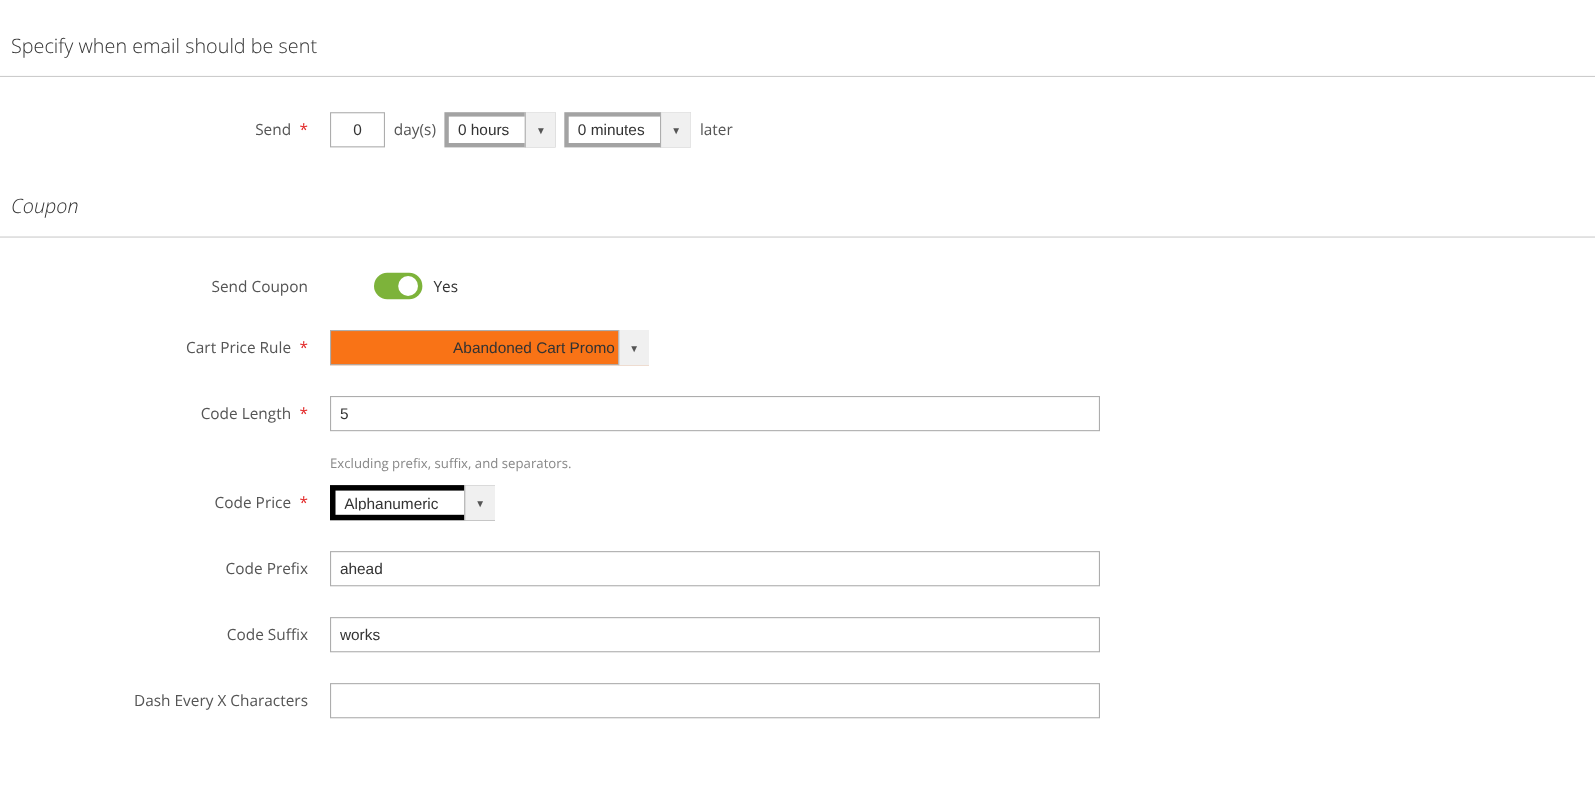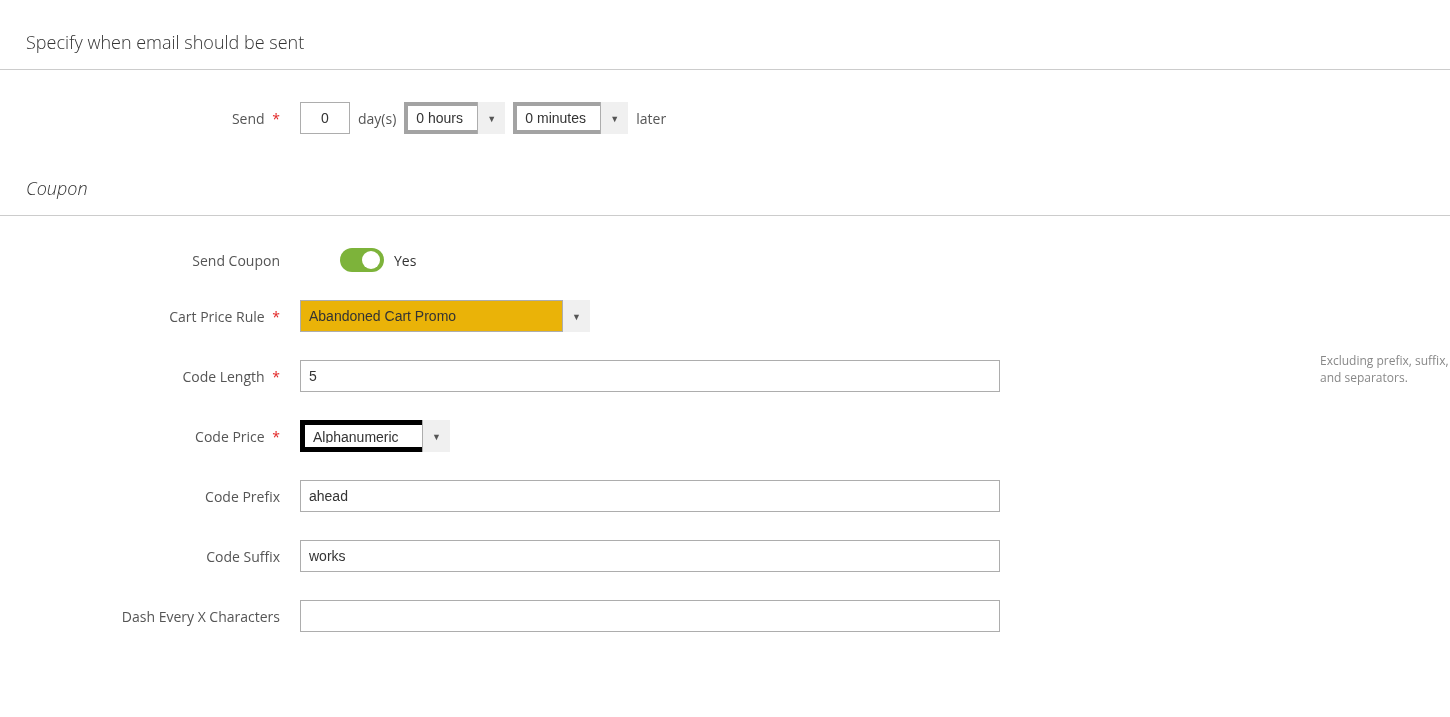--- a/index.html
+++ b/index.html
@@ -14,21 +14,20 @@
       color: #333;
       background: #fff;
       padding: 20px 0;
     }
 
     .section-title {
       font-size: 18px;
       font-weight: 300;
       color: #333;
       padding: 10px 20px 15px 10px;
-      margin-left: 16px;
     }
 
     .section-divider {
       border: none;
       border-top: 1px solid #ccc;
       margin: 0 0 20px 0;
     }
 
     .form-row {
       display: flex;
@@ -182,24 +181,25 @@
       display: inline-flex;
       align-items: center;
     }
 
     .cart-price-select {
       height: 32px;
       border: 1px solid #adadad;
       padding: 4px 30px 4px 8px;
       font-size: 14px;
       color: #333;
-      background: #eab308;
+      background: #f97316;
       appearance: none;
       cursor: pointer;
       width: 290px;
+      text-align: right;
     }
 
     .cart-price-arrow {
       position: absolute;
       right: 0;
       top: 0;
       bottom: 0;
       width: 28px;
       background: #f0f0f0;
       border-left: 1px solid #adadad;
@@ -223,21 +223,21 @@
       font-size: 14px;
       color: #333;
       background: #fff;
       appearance: none;
       cursor: pointer;
       width: 150px;
     }
 
     .form-row-with-hint {
       display: flex;
-      flex-direction: row;
+      flex-direction: column;
     }
 
     .form-row-inner {
       display: flex;
       align-items: center;
     }
   </style>
 </head>
 <body>
 

